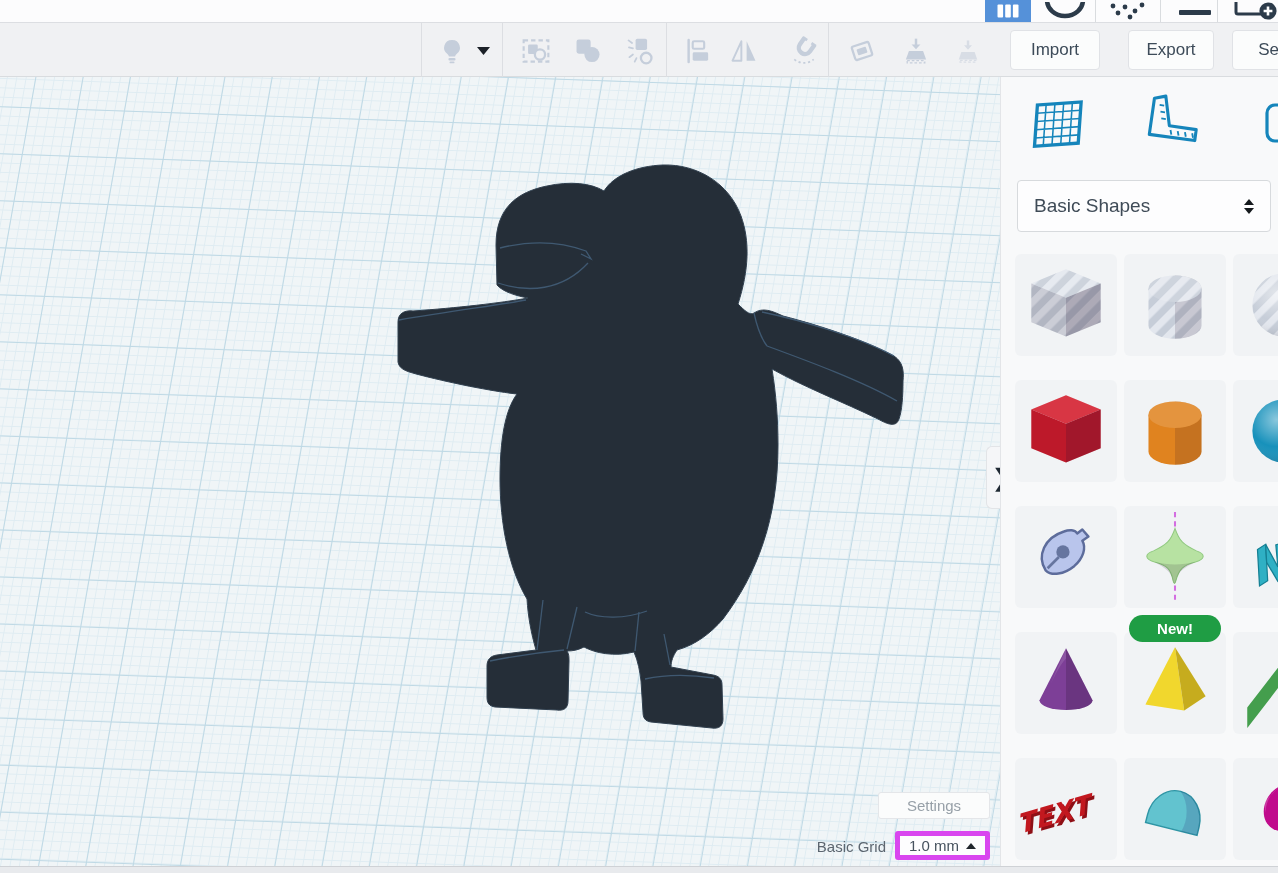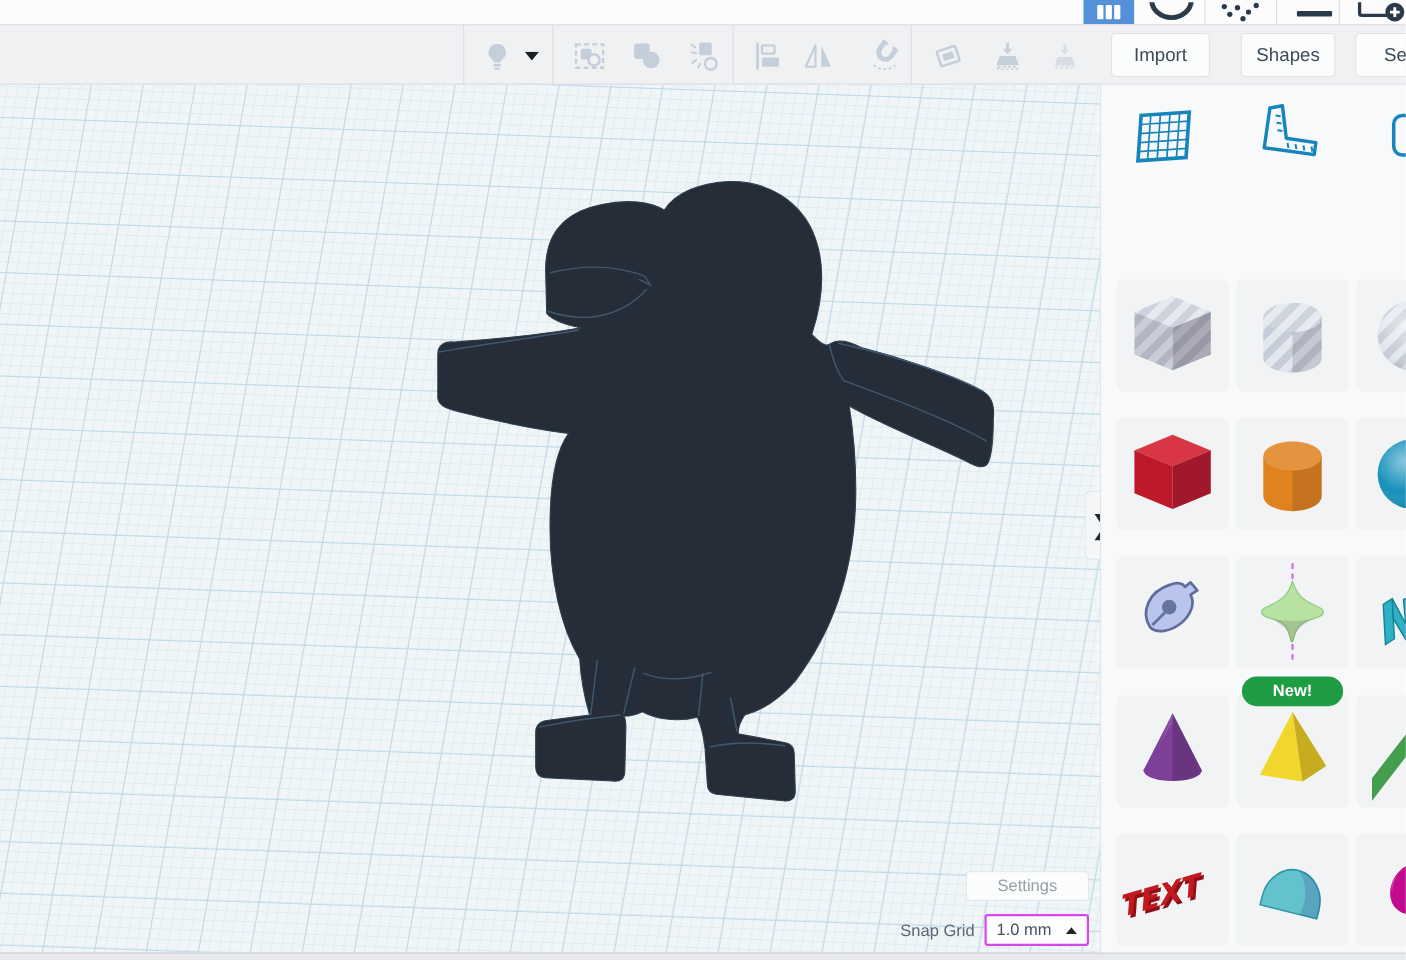--- a/index.html
+++ b/index.html
@@ -36,21 +36,21 @@
     background-size:47px 47px,47px 47px,9.4px 9.4px,9.4px 9.4px;
     transform:rotate(2deg) skewX(-8deg);}
   .model-svg{position:absolute;left:0;top:0;width:1000px;height:789px;cursor:pointer;}
 
   .settings-btn{position:absolute;left:878px;top:715px;width:112px;height:27px;background:#fbfcfc;
     border:1px solid #e4e6e9;border-radius:3px;display:flex;align-items:center;justify-content:center;
     font-size:15px;color:#97a0a8;cursor:pointer;}
   .snap-label{position:absolute;left:786px;top:761px;width:100px;text-align:right;
     font-size:15px;color:#5c6670;}
   .snap-dd{position:absolute;left:895px;top:754px;width:95px;height:29px;background:#fdfdfe;
-    border:2px solid #d946ef;border-radius:3px;display:flex;align-items:center;
+    border:5px solid #d946ef;border-radius:3px;display:flex;align-items:center;
     padding:0 9px;font-size:15px;color:#46525e;cursor:pointer;}
   .snap-dd .caret-up{margin-left:auto;width:0;height:0;border-left:5px solid transparent;
     border-right:5px solid transparent;border-bottom:6px solid #20262c;}
 
   .panel-handle{position:absolute;left:986px;top:446px;width:30px;height:63px;background:#f5f6f8;
     border:1px solid #e2e4e7;border-right:none;border-radius:6px 0 0 6px;
     display:flex;align-items:center;justify-content:center;font-size:24px;color:#1f2933;cursor:pointer;}
 
   
   .sidebar{position:absolute;left:1000px;top:77px;width:278px;height:789px;background:#f8f9fa;
@@ -198,21 +198,21 @@
         <path d="M17 5v7" stroke="#c5cedb" stroke-width="2.8"></path>
         <path class="ico" d="M12.5 10.5l4.5 5 4.5-5z"></path>
         <path class="ico" d="M9.5 18h15l3 8.5H6.5z"></path>
         <rect x="8" y="27.5" width="18" height="2.2" fill="none" stroke="#c5cedb" stroke-width="1.4" stroke-dasharray="3 2.2"></rect>
       </svg>
   </div>
   <div class="btn" style="left:1010px;width:90px;">
     <span>Import</span>
   </div>
   <div class="btn" style="left:1128px;width:86px;">
-    <span>Shapes</span>
+    <span>Export</span>
   </div>
   <div class="btn" style="left:1232px;width:92px;">
     <span>Send</span>
   </div>
 </div>
 
 <div class="canvas">
   <div class="grid-surface"></div>
 
   <svg class="model-svg" viewBox="0 77 1000 789">
@@ -248,21 +248,21 @@
       <path d="M 664 634 L 670 665"></path>
       <path d="M 490 661 C 515 656 543 652 564 650"></path>
       <path d="M 645 679 C 668 674 693 675 714 678"></path>
       <path d="M 585 612 C 600 619 625 619 647 611"></path>
     </g>
   </svg>
 
   <div class="settings-btn">
     <span>Settings</span>
   </div>
-  <div class="snap-label">Snap Grid</div>
+  <div class="snap-label">Basic Grid</div>
   <div class="snap-dd">
     <span>1.0 mm</span>
     <span class="caret-up"></span>
   </div>
 </div>
 
 <div class="panel-handle">
   <span>❯</span>
 </div>
 
@@ -280,20 +280,27 @@
         <path d="M14 6l11-2 3.4 28.6 26 3.8-1.4 10.6L9 41z" stroke-width="3" stroke-linejoin="round"></path>
         <path d="M19 12.5l4.4.7M19.8 19l4.4.7M20.6 25.5l4.4.7M29.5 36.8l.8 4.4M36.5 37.8l.8 4.4M43.5 38.9l.8 4.4M50.5 39.9l.8 4.4" stroke-width="1.8"></path>
       </svg>
   </div>
   <div class="side-tool" style="left:252px;">
     <svg width="56" height="62" viewBox="0 0 56 60">
         <rect x="10" y="12" width="44" height="36" rx="8" fill="none" stroke="#1585bb" stroke-width="3.2"></rect>
       </svg>
   </div>
 
+  <div class="shape-select">
+    <span>Basic Shapes</span>
+    <span class="sorters">
+        <span class="sort-up"></span>
+        <span class="sort-down"></span>
+      </span>
+  </div>
 
   <div class="shape-grid">
       <div class="tile" style="left: 0px; top: 0px;">
         <svg viewBox="0 0 100 100">
           <defs>
             <pattern id="st0" width="14" height="14" patternTransform="rotate(45)" patternUnits="userSpaceOnUse">
               <rect width="14" height="14" fill="#c6cdd8"></rect>
               <rect width="7" height="14" fill="#e3e7ee"></rect>
             </pattern>
           </defs>

